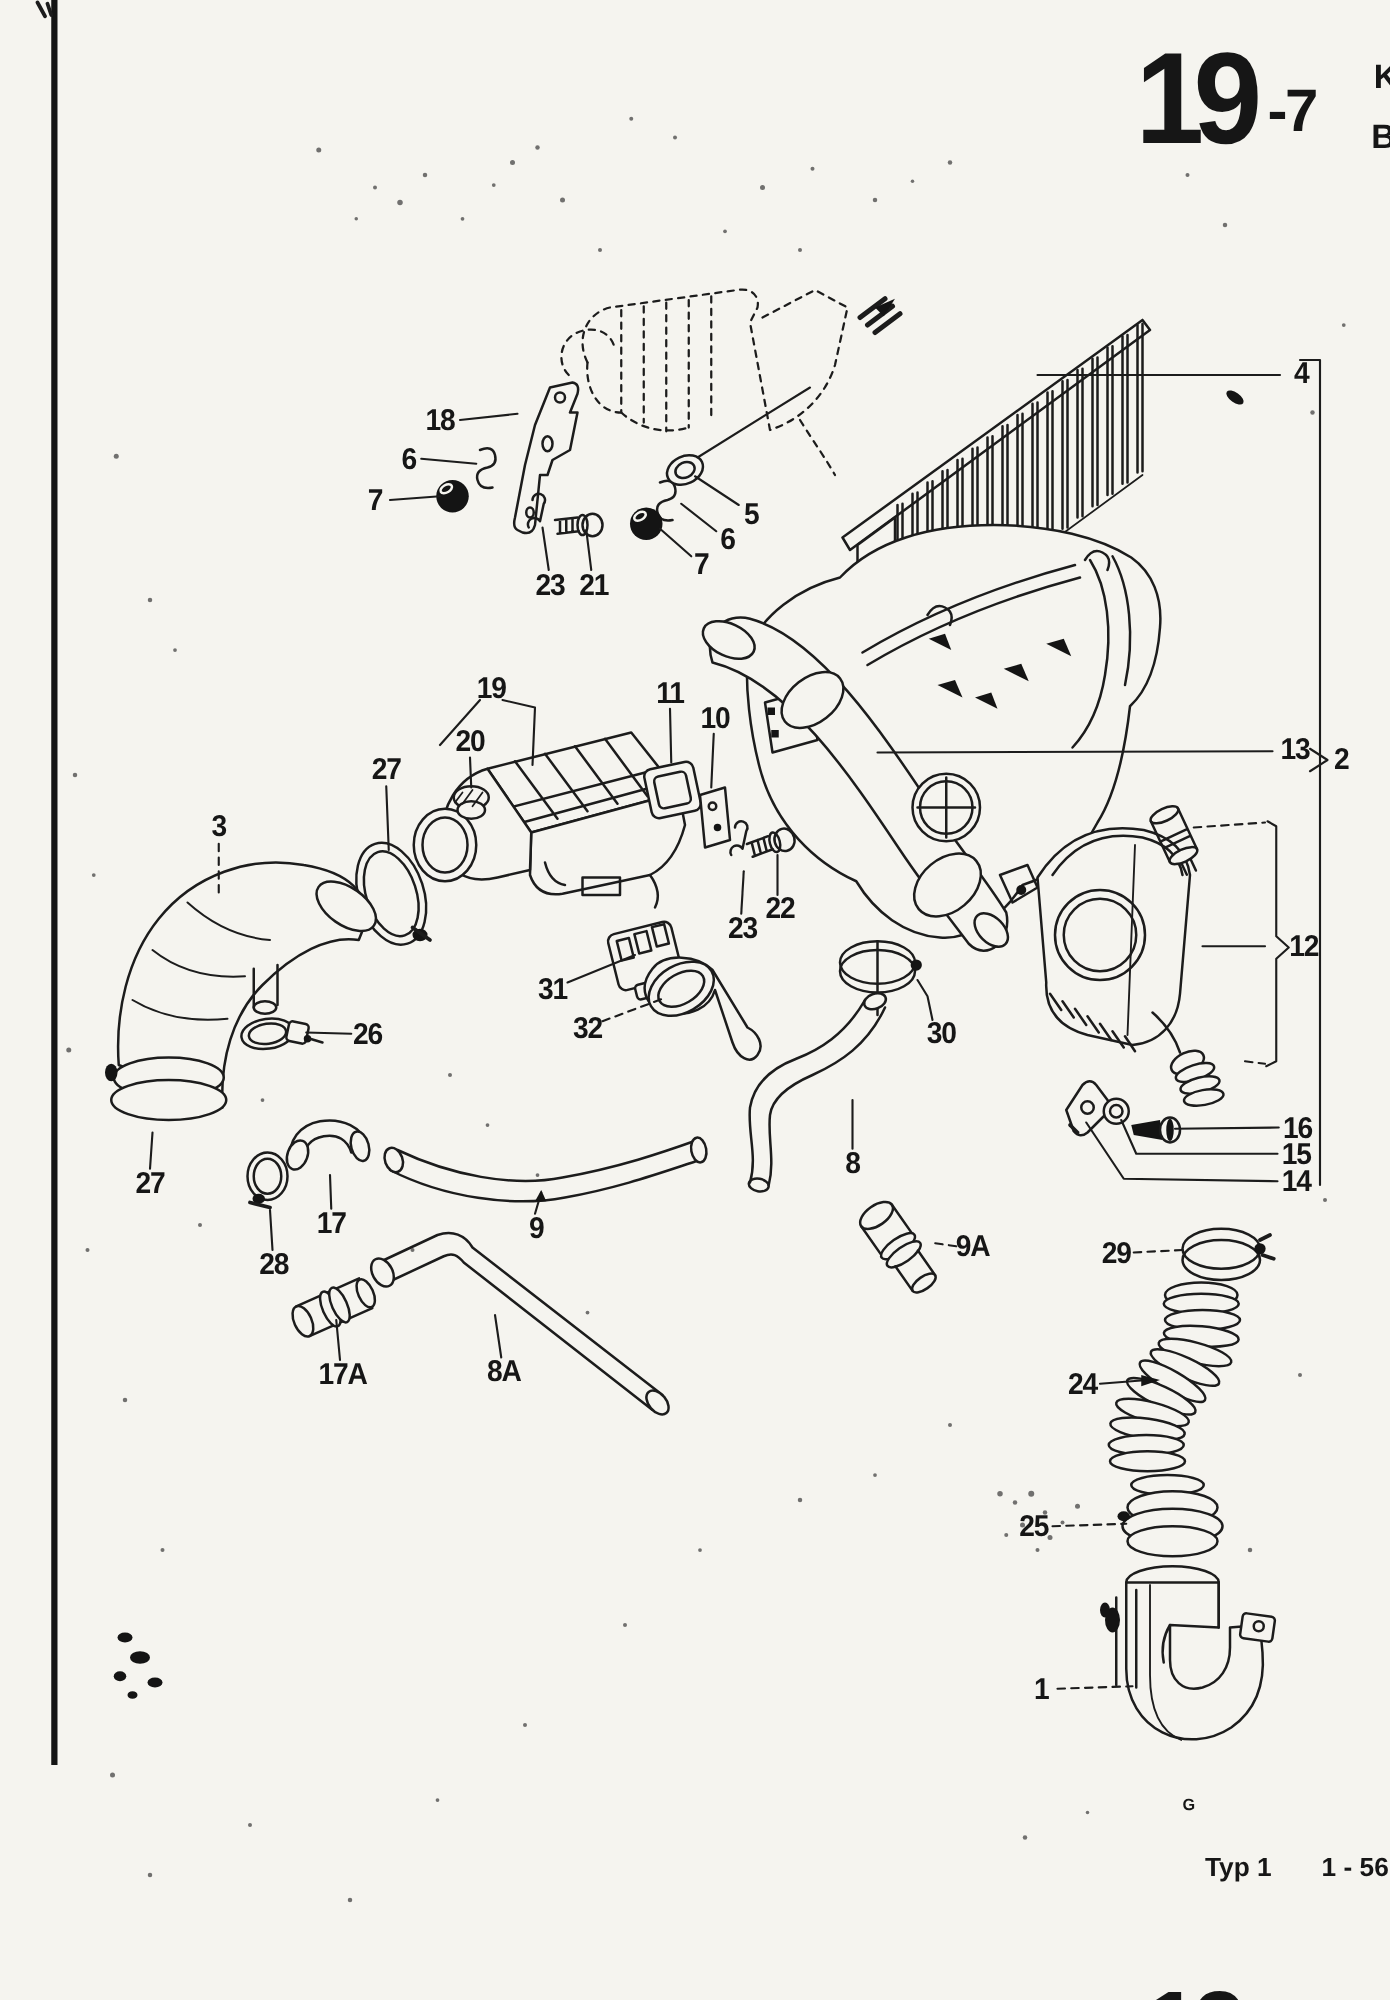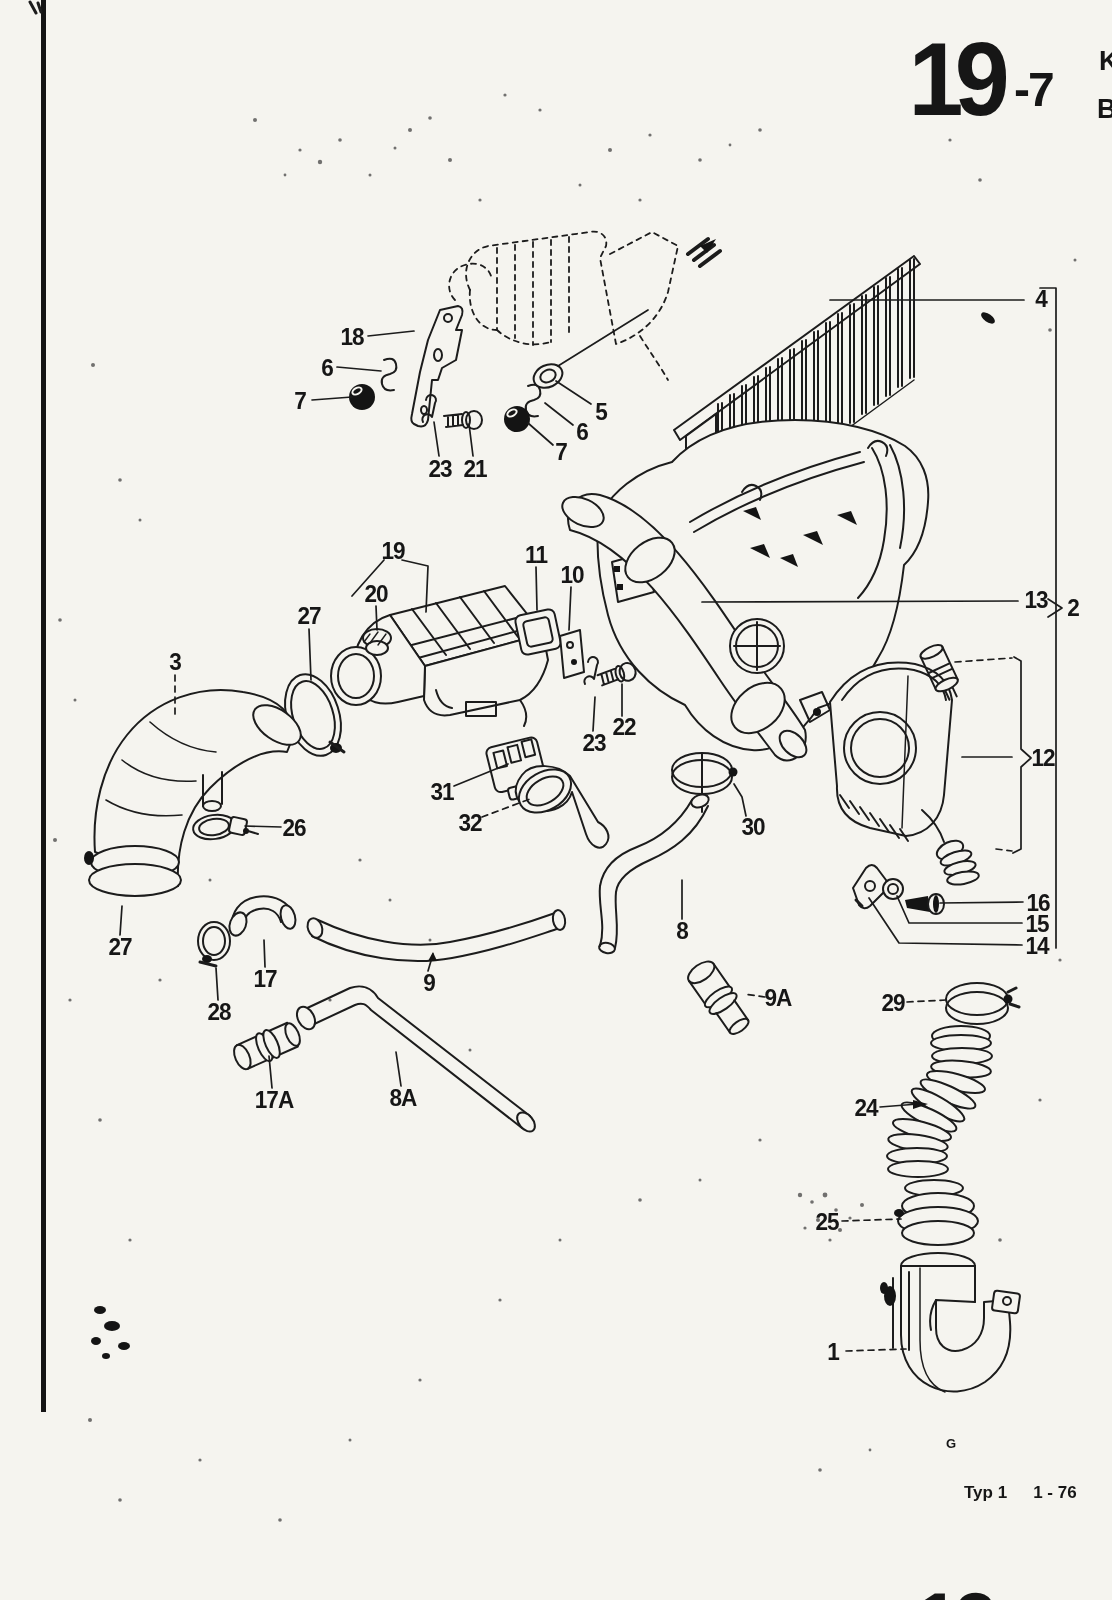--- a/index.html
+++ b/index.html
@@ -12,21 +12,21 @@
   .art .bk{fill:#141414;stroke:none;}
   .art .ld{stroke-width:1.7;}
   .art .dash{stroke-dasharray:6 5;stroke-width:1.7;}
   .art .ph{stroke-dasharray:5 5;stroke-width:1.8;}
   .art .nz{fill:#2a2a2a;stroke:none;opacity:.65;}
   .plabel{position:absolute;transform:translate(-50%,-50%) scaleX(.94);
           font-weight:700;font-size:24px;letter-spacing:-1px;white-space:nowrap;}
   .pagenum-big{position:absolute;left:906px;top:20px;font-size:104px;font-weight:700;
                letter-spacing:-9px;transform:scaleX(.95);}
   .pagenum-suffix{position:absolute;left:1014px;top:62px;font-size:48px;font-weight:700;letter-spacing:-2px;}
-  .footer-code{position:absolute;left:964px;top:1483px;font-size:17px;font-weight:700;display:flex;gap:26px;white-space:nowrap;justify-content:space-between;}
+  .footer-code{position:absolute;left:964px;top:1483px;font-size:21px;font-weight:700;display:flex;gap:40px;white-space:nowrap;justify-content:space-between;}
   .plate-letter{position:absolute;left:946px;top:1436px;font-size:13px;font-weight:700;}
   .edge-letter-k{position:absolute;left:1099px;top:46px;font-size:27px;font-weight:700;}
   .edge-letter-b{position:absolute;left:1097px;top:94px;font-size:27px;font-weight:700;}
   .nextpage-cut{position:absolute;left:916px;top:1575px;font-size:78px;font-weight:700;letter-spacing:-5px;}
 </style>
 </head>
 <body>
 
 <div class="page">
 
@@ -488,17 +488,17 @@
 <div class="plabel" style="left:778px;top:998px">9A</div>
 <div class="plabel" style="left:866px;top:1108px">24</div>
 <div class="plabel" style="left:274px;top:1100px">17A</div>
 <div class="plabel" style="left:403px;top:1098px">8A</div>
 <div class="plabel" style="left:827px;top:1222px">25</div>
 <div class="plabel" style="left:833px;top:1352px">1</div>
 
 <div class="plate-letter">G</div>
 <div class="footer-code">
   <span>Typ 1</span>
-  <span>1 - 76</span>
+  <span>1 - 56</span>
 </div>
 <div class="nextpage-cut">19</div>
 
 </div>
 
 </body></html>

